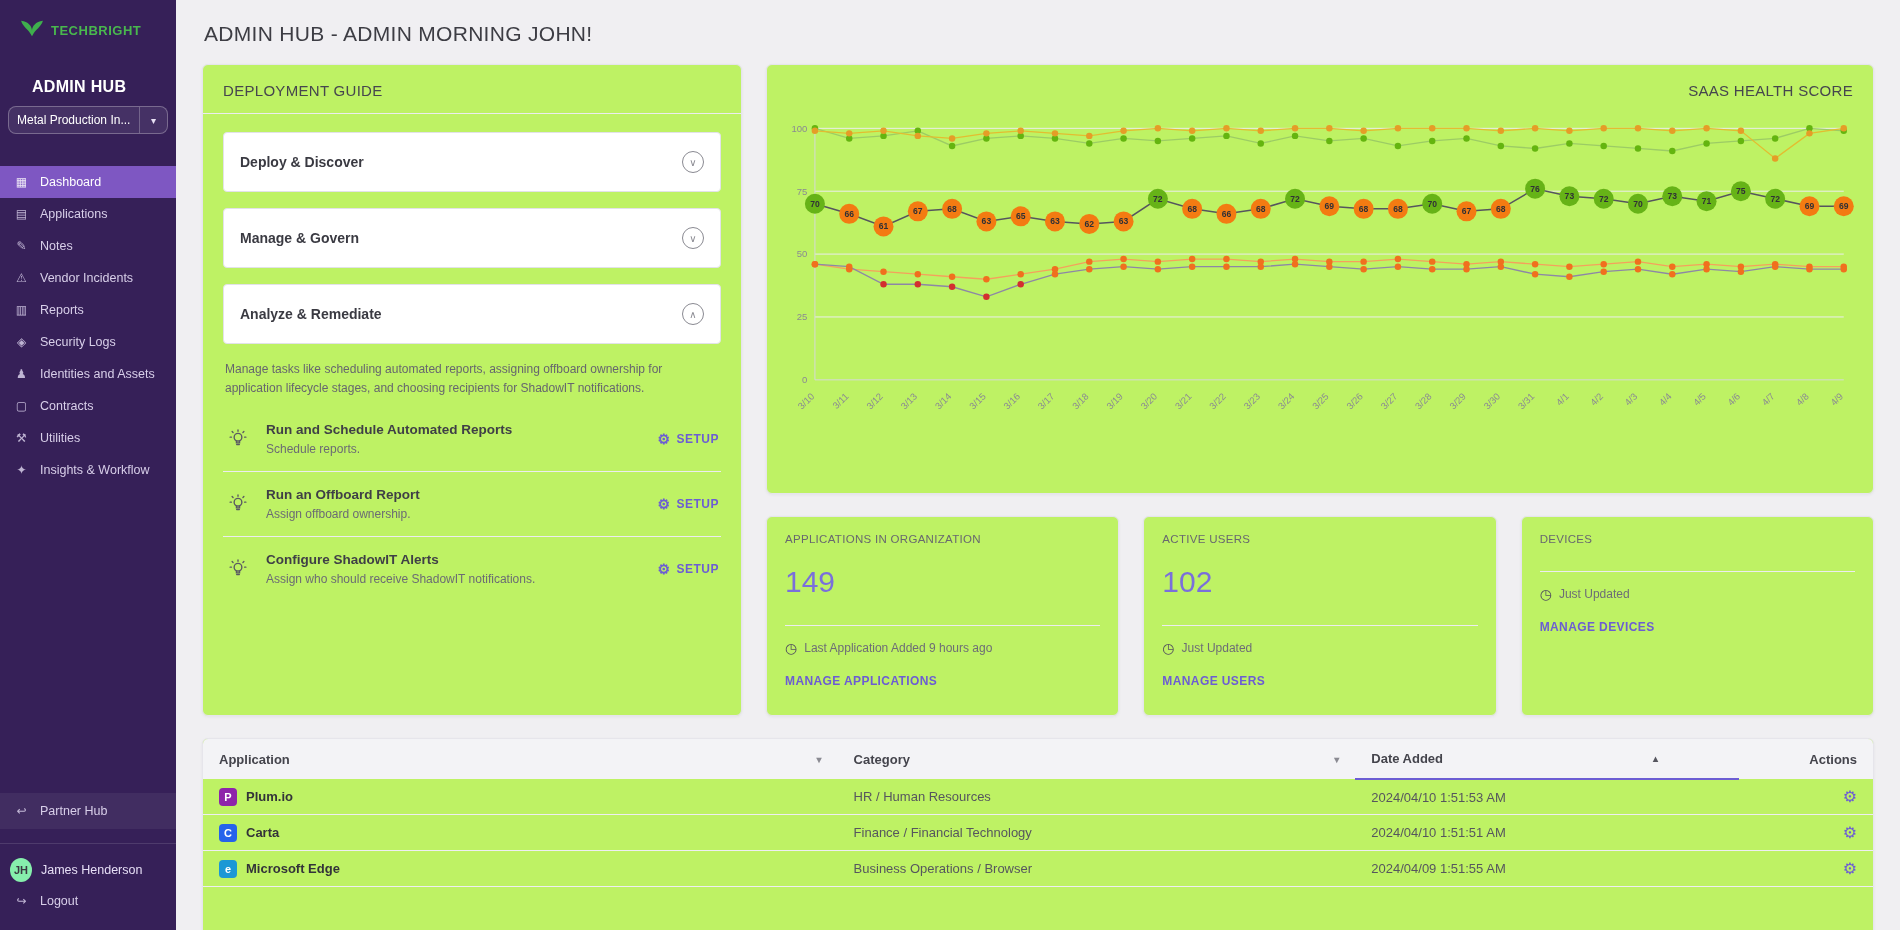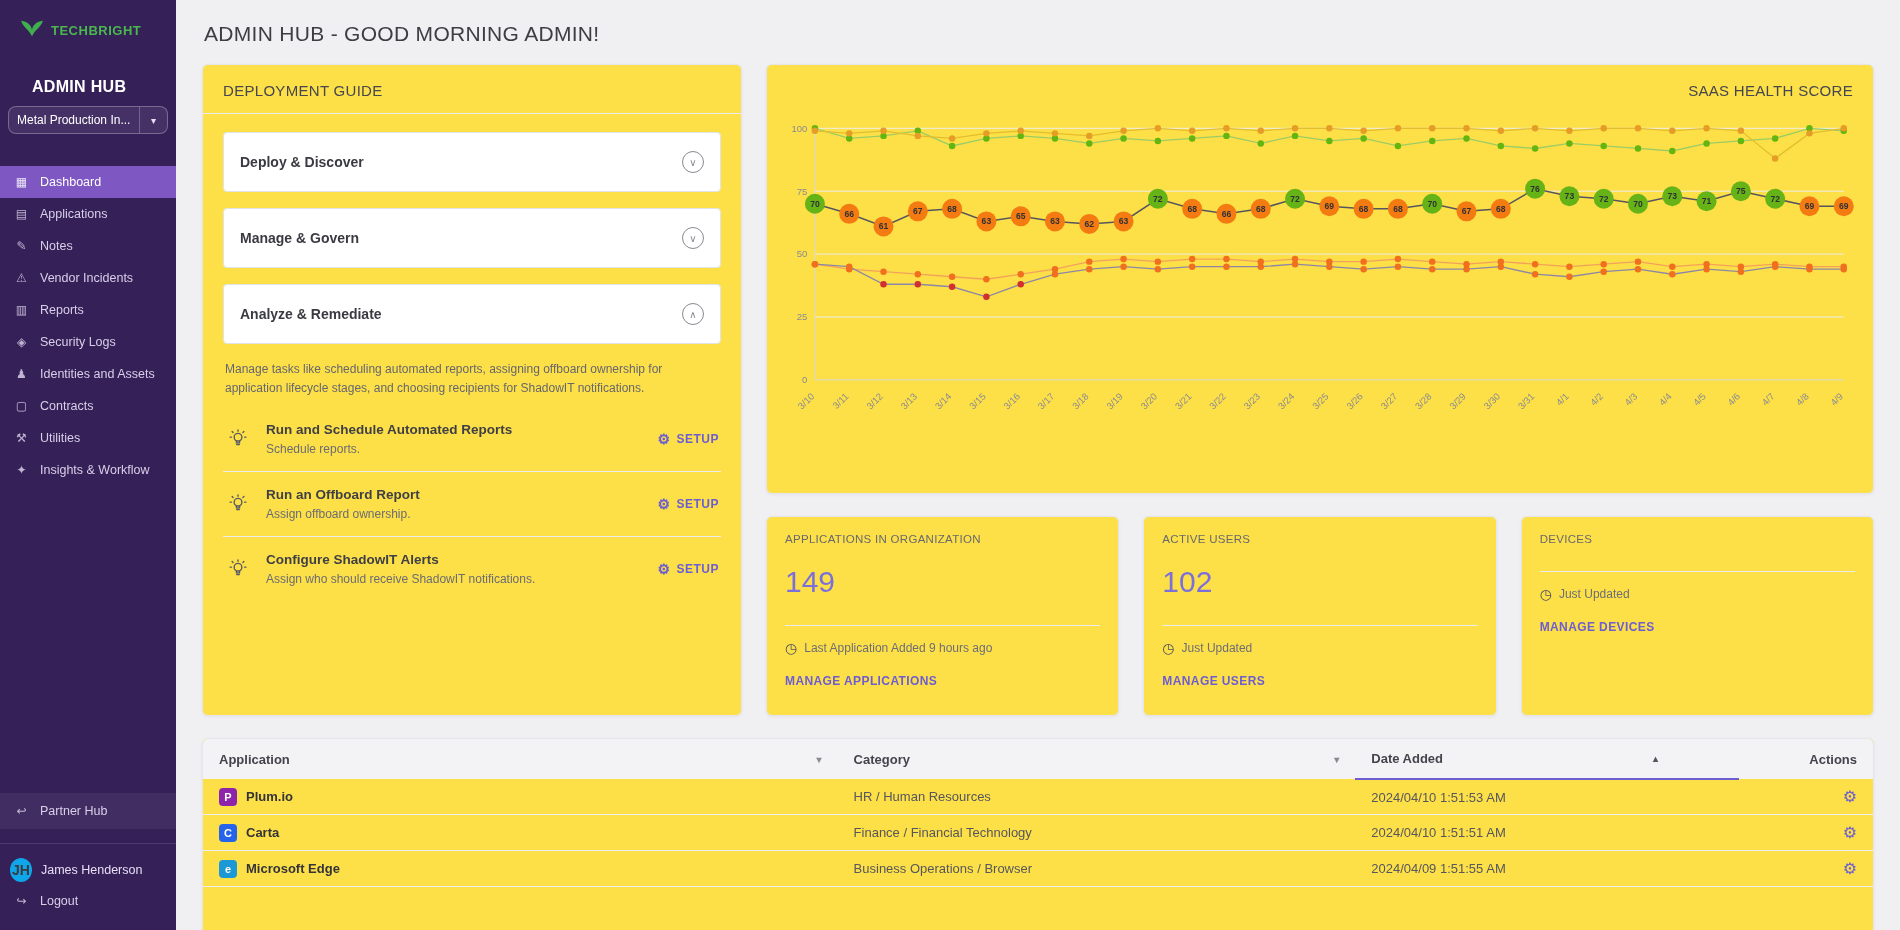--- a/index.html
+++ b/index.html
@@ -15,29 +15,29 @@
   .org-text { flex:1; font-size:12px; color:#fff; padding:6px 8px; white-space:nowrap; overflow:hidden; text-overflow:ellipsis; }
   .org-chev { width:28px; display:flex; align-items:center; justify-content:center; border-left:1px solid rgba(255,255,255,.25); font-size:10px; color:#e7e0f4; }
   .nav { margin-top:26px; }
   .nav-item { display:flex; align-items:center; gap:10px; height:32px; padding-left:13px; font-size:12.5px; color:#d8cfe9; cursor:pointer; }
   .nav-item .nav-icon { width:17px; text-align:center; font-size:12px; opacity:.85; }
   .nav-item.active { background:#7e57c2; color:#fff; }
   .side-spacer { flex:1; }
   .partner-row { display:flex; align-items:center; gap:10px; height:36px; padding-left:13px; font-size:12.5px; background:rgba(255,255,255,.06); cursor:pointer; }
   .side-bottom { border-top:1px solid rgba(255,255,255,.12); margin-top:14px; padding:10px 0 14px 0; }
   .user-row { display:flex; align-items:center; gap:9px; height:32px; padding-left:10px; font-size:12.5px; color:#e6def5; cursor:pointer; }
-  .avatar { width:22px; height:24px; border-radius:50%; background:#0ea5e9; color:#3a3a42; font-size:14px; font-weight:700; display:flex; align-items:center; justify-content:center; }
+  .avatar { width:22px; height:24px; border-radius:50%; background:#86efac; color:#3a3a42; font-size:11px; font-weight:700; display:flex; align-items:center; justify-content:center; }
   .logout-row { display:flex; align-items:center; gap:10px; height:30px; padding-left:13px; font-size:12.5px; cursor:pointer; }
   .b-icon { width:17px; text-align:center; font-size:12px; opacity:.85; }
 
   
   .main { flex:1; height:100%; padding:0 26px; overflow:hidden; }
   .page-title { margin:22px 0 0 2px; font-size:21px; font-weight:500; color:#3d3d44; letter-spacing:.3px; }
   .row1 { display:flex; gap:24px; margin-top:18px; align-items:stretch; }
-  .card { background:#fde047; border:1px solid #e6e5eb; border-radius:6px; box-shadow:0 1px 3px rgba(40,40,60,.06); }
+  .card { background:#bef264; border:1px solid #e6e5eb; border-radius:6px; box-shadow:0 1px 3px rgba(40,40,60,.06); }
   .card-title { font-size:15px; color:#46464e; letter-spacing:.3px; padding:17px 20px 14px 20px; }
 
   
   .guide-card { width:540px; display:flex; flex-direction:column; }
   .guide-title { border-bottom:1px solid #ececf0; }
   .guide-body { padding:18px 20px; }
   .acc-head { display:flex; align-items:center; justify-content:space-between; border:1px solid #e2e2e8; border-radius:4px; padding:18px 16px; margin-bottom:16px; cursor:pointer; background:#fff; }
   .acc-title { font-size:14px; font-weight:700; color:#3a3a42; }
   .acc-chevron { width:22px; height:22px; border:1.5px solid #8a8a92; border-radius:50%; display:flex; align-items:center; justify-content:center; font-size:10px; color:#8a8a92; }
   .guide-desc { font-size:12px; color:#66666e; line-height:1.55; margin:4px 2px 10px 2px; }
@@ -152,21 +152,21 @@
       <span>James Henderson</span>
     </div>
     <div class="logout-row">
       <span class="b-icon">↪</span>
       <span>Logout</span>
     </div>
   </div>
 </aside>
 
 <main class="main">
-  <h1 class="page-title">ADMIN HUB - GOOD MORNING ADMIN!</h1>
+  <h1 class="page-title">ADMIN HUB - ADMIN MORNING JOHN!</h1>
 
   <div class="row1">
 
     <section class="card guide-card">
       <div class="card-title guide-title">DEPLOYMENT GUIDE</div>
       <div class="guide-body">
           <div class="acc-head">
             <span class="acc-title">Deploy &amp; Discover</span>
             <span class="acc-chevron">∨</span>
           </div>

